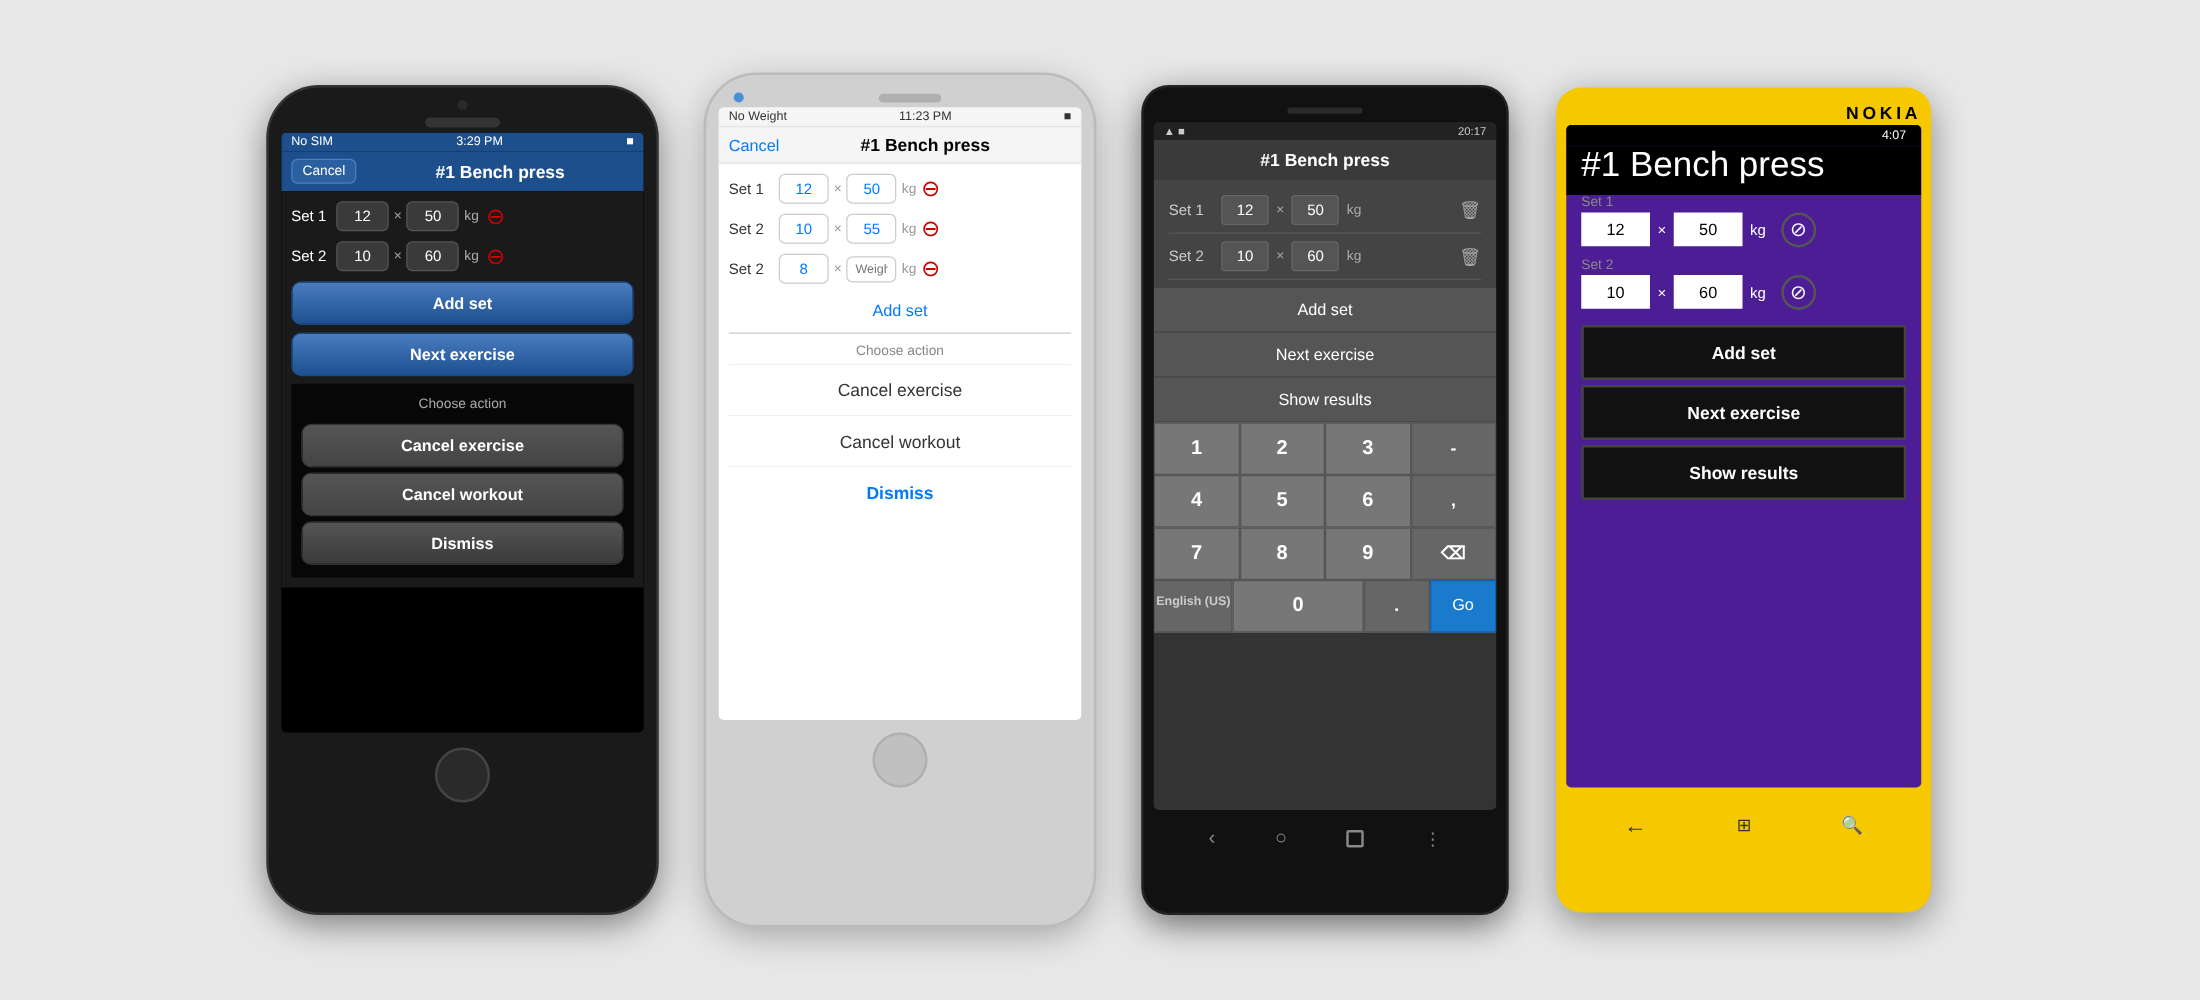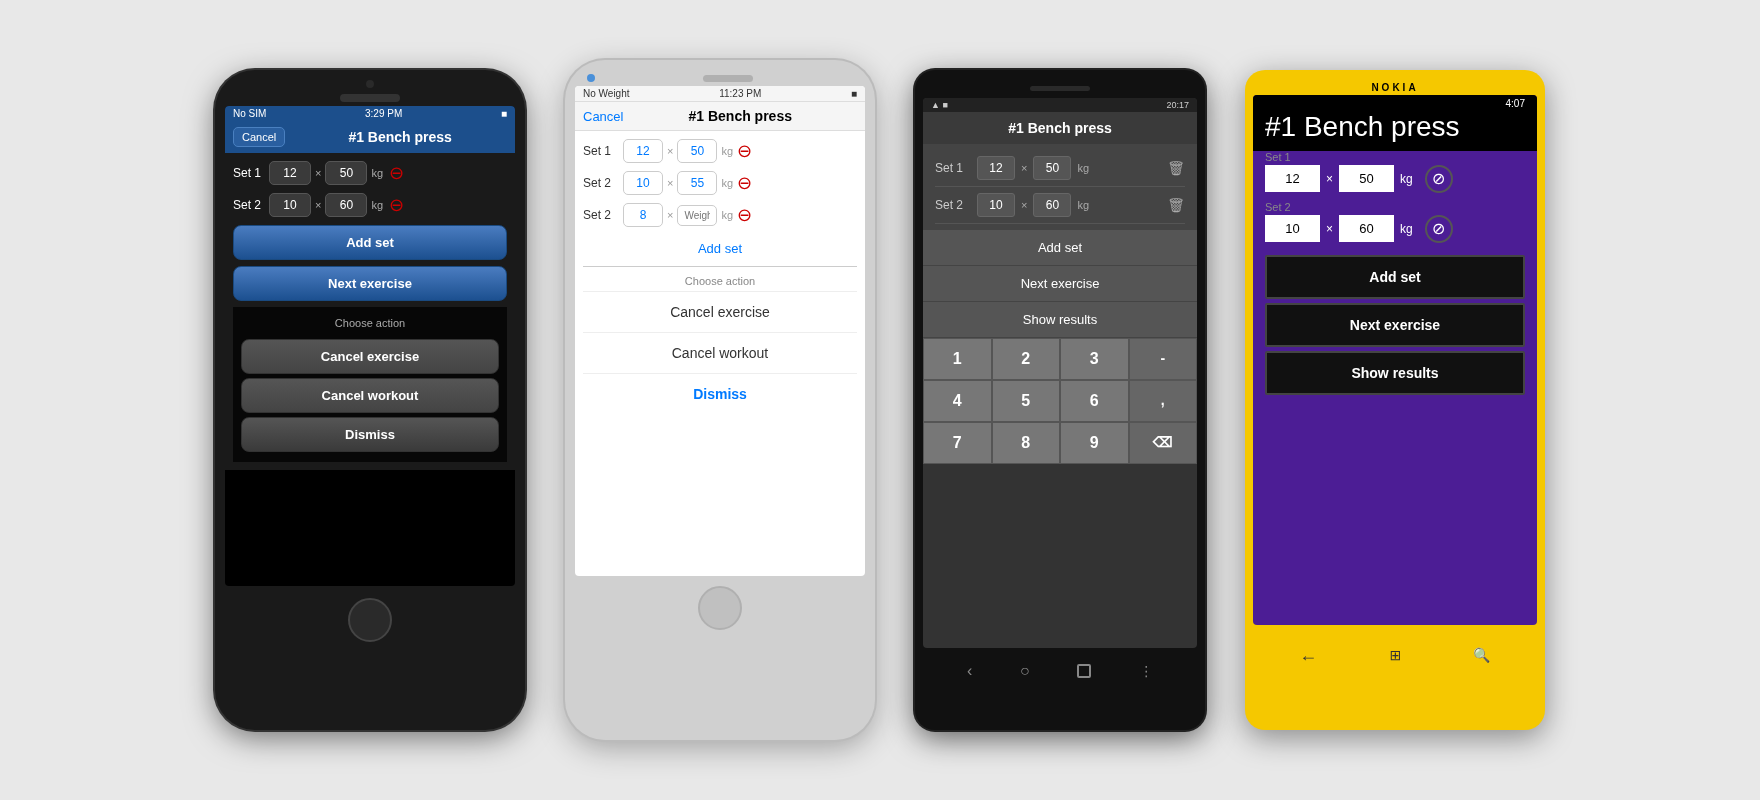--- a/index.html
+++ b/index.html
@@ -451,23 +451,23 @@
       height: 660px;
       background: #f5c800;
       border-radius: 20px;
       padding: 8px 8px 0 8px;
       box-shadow: 0 8px 30px rgba(0,0,0,0.4);
       position: relative;
       flex-shrink: 0;
     }
     .nokia .top-label {
       color: #000;
-      font-size: 10px;
-      font-weight: bold;
-      text-align: center;
+      font-size: 14px;
+      font-weight: bold;
+      text-align: right;
       letter-spacing: 3px;
       padding: 4px 0 2px;
     }
     .nokia .screen {
       background: #4c1d95;
       border-radius: 4px;
       overflow: hidden;
       width: 100%;
       height: 530px;
     }
@@ -686,20 +686,26 @@
         <div class="key">5</div>
         <div class="key">6</div>
         <div class="key key-special">,</div>
       </div>
       <div class="keyboard-row">
         <div class="key">7</div>
         <div class="key">8</div>
         <div class="key">9</div>
         <div class="key key-special key-backspace">⌫</div>
       </div>
+      <div class="keyboard-row">
+        <div class="key key-lang">English (US)</div>
+        <div class="key key-zero">0</div>
+        <div class="key key-special">.</div>
+        <div class="key-go">Go</div>
+      </div>
     </div>
   </div>
   <div class="bottom-bar">
     <span class="nav-arrow">‹</span>
     <span class="nav-home">○</span>
     <div class="nav-square"></div>
     <span class="nav-dots">⋮</span>
   </div>
 </div>
 

